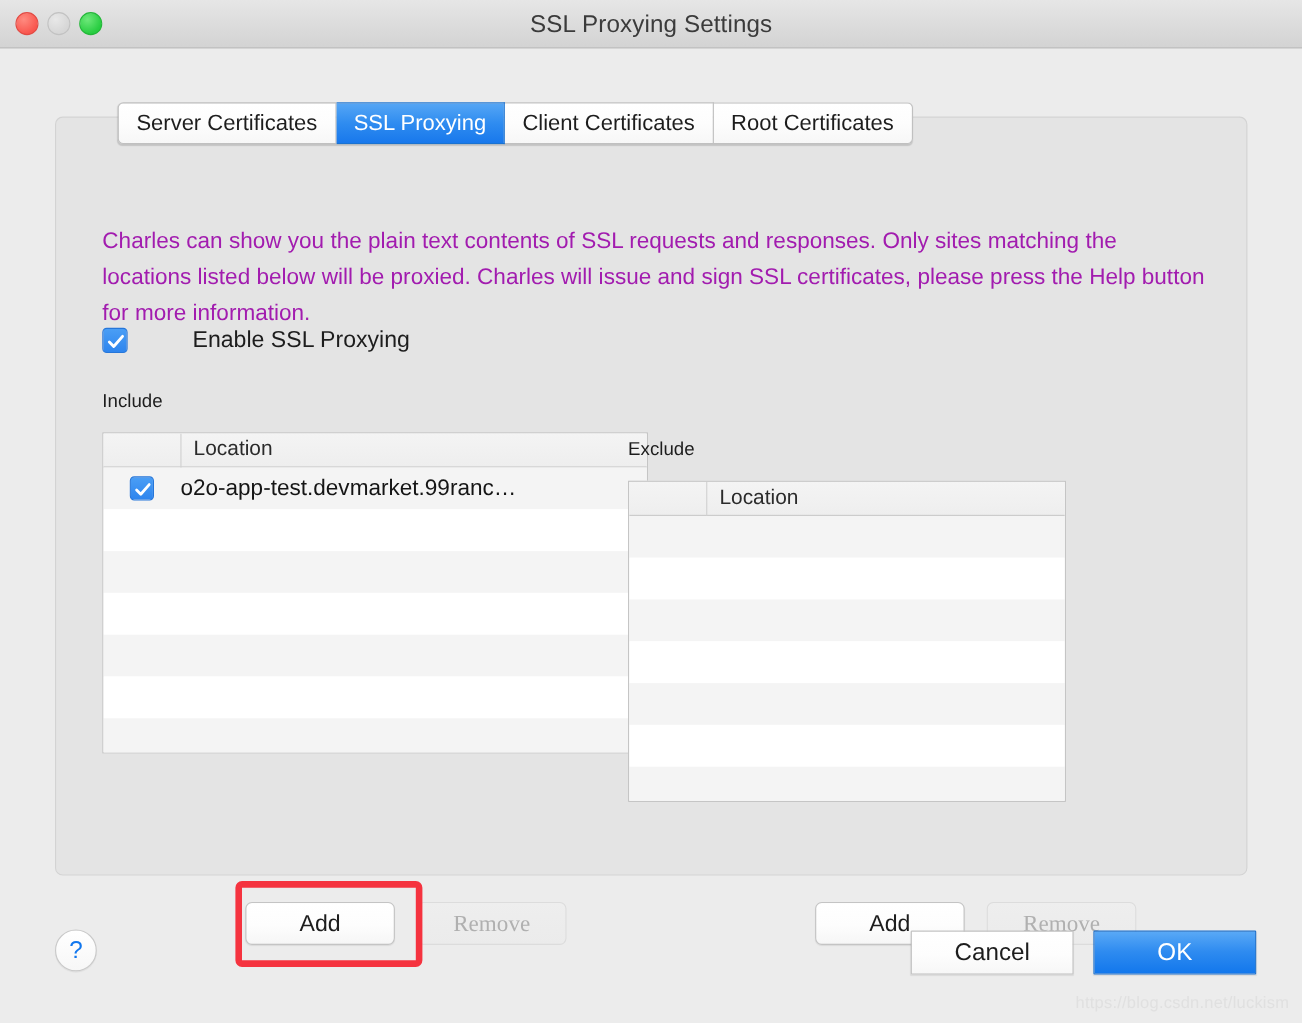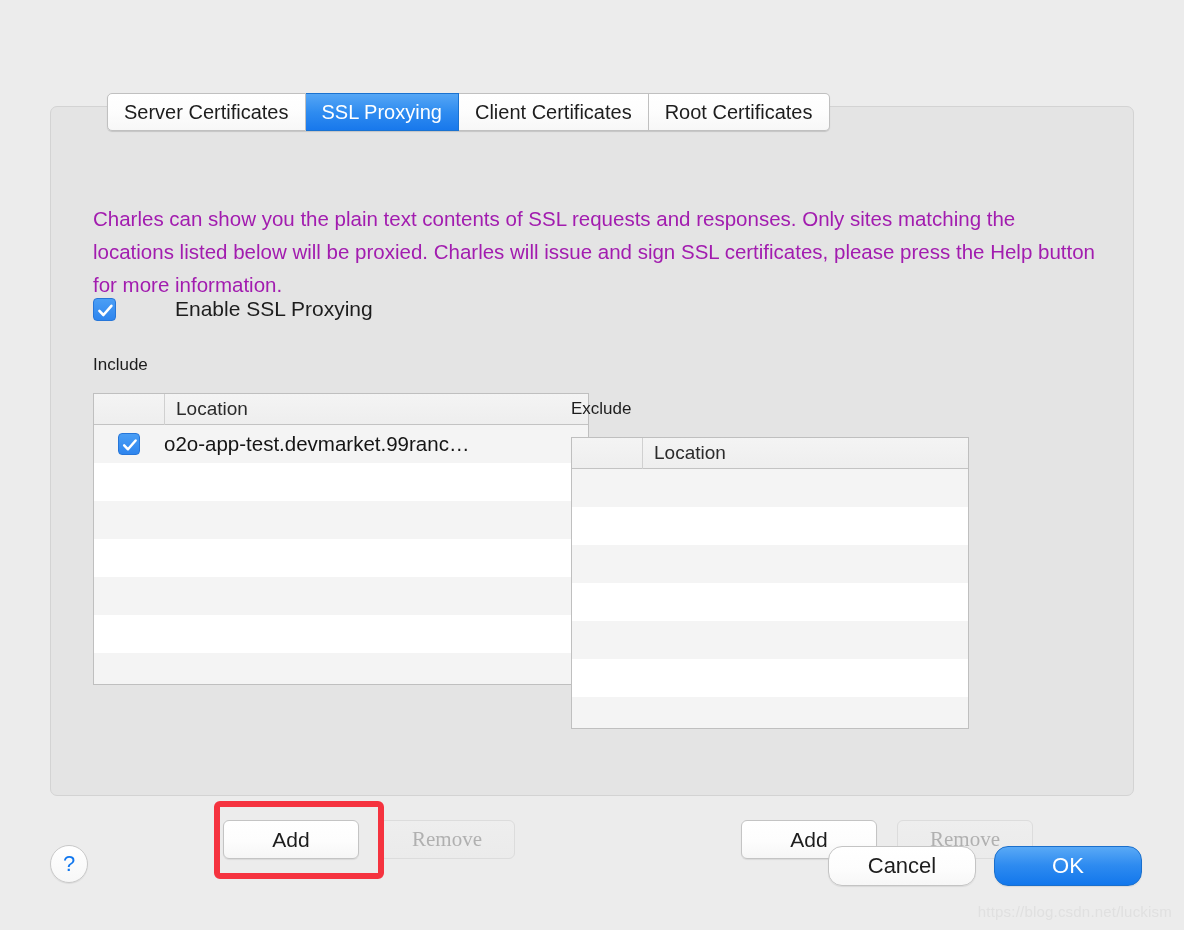--- a/index.html
+++ b/index.html
@@ -299,21 +299,21 @@
     position: absolute;
     right: 42px;
     top: 846px;
     display: flex;
     gap: 18px;
   }
   .footer-btn {
     height: 40px;
     width: 148px;
     box-sizing: border-box;
-    border-radius: 14px;
+    border-radius: 1px;
     font-size: 22px;
     display: flex;
     align-items: center;
     justify-content: center;
     border: 1px solid #c4c4c4;
     background: linear-gradient(to bottom, #ffffff 0%, #fdfdfd 55%, #f7f7f7 100%);
     color: #1d1d1d;
     box-shadow: 0 1px 1px rgba(0,0,0,0.08);
   }
   .footer-btn.primary {
@@ -329,20 +329,28 @@
     font-size: 15px;
     color: #e0e0e0;
     letter-spacing: 0.2px;
   }
 </style>
 </head>
 <body>
 
 <div id="window">
 
+  <div id="titlebar">
+    <div id="traffic">
+      <div class="light close"></div>
+      <div class="light min"></div>
+      <div class="light max"></div>
+    </div>
+    <div id="window-title">SSL Proxying Settings</div>
+  </div>
 
   <div id="tabbar">
     <div class="tab">
       <span>Server Certificates</span>
     </div>
     <div class="tab active">
       <span>SSL Proxying</span>
     </div>
     <div class="tab">
       <span>Client Certificates</span>

